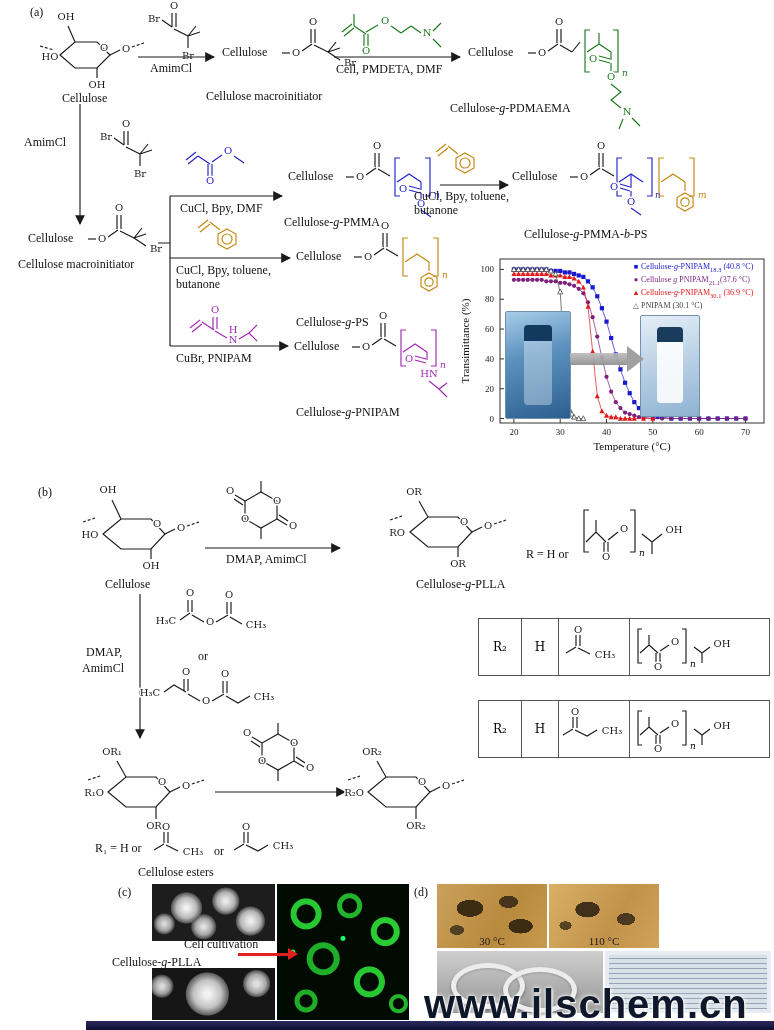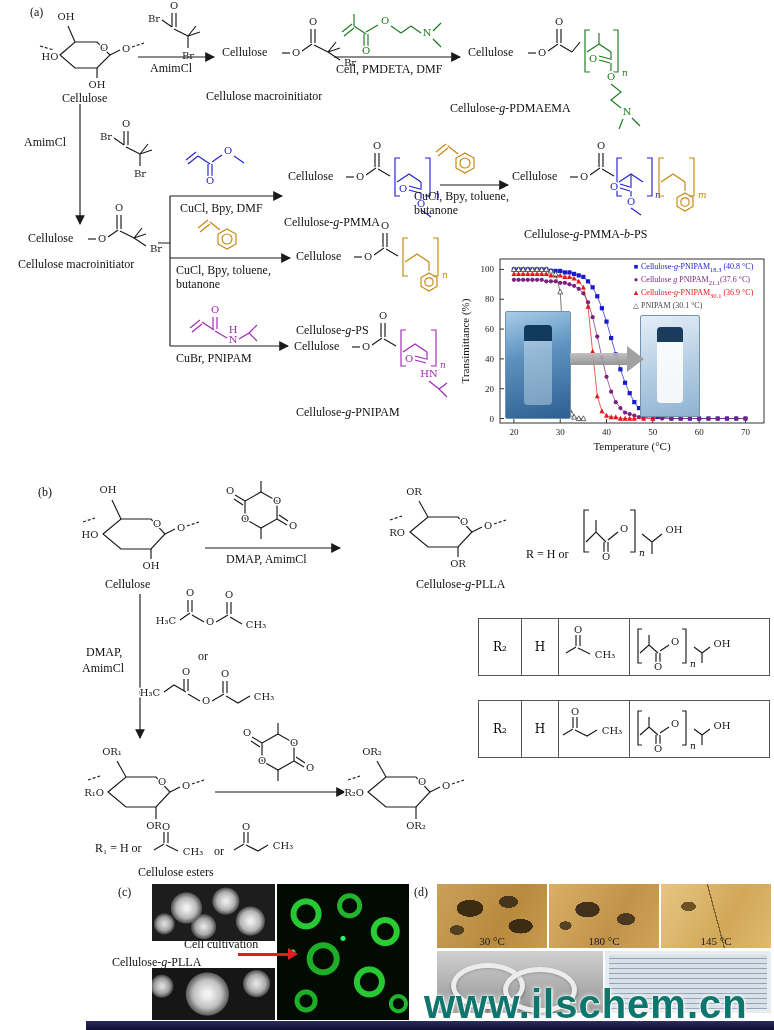--- a/index.html
+++ b/index.html
@@ -74,21 +74,21 @@
     radial-gradient(ellipse 10px 7px at 15% 65%,#554324 0 60%,transparent 61%),
     linear-gradient(120deg,#d9b066,#c2924a 60%,#d0a45a)}
   #dimg3{left:661px;top:884px;width:110px;background-image:
     radial-gradient(ellipse 12px 8px at 25% 35%,#6b5326 0 60%,transparent 61%),
     linear-gradient(75deg,transparent 49.4%,#7a6230 49.4% 50.4%,transparent 50.4%),
     linear-gradient(120deg,#e6c684,#d2a858 60%,#e0ba6e)}
   .amber .tlab{position:absolute;left:50%;bottom:1px;transform:translateX(-50%);font:11px "Liberation Serif",serif;color:#1a1a1a;white-space:nowrap}
   #rings{left:437px;top:951px;width:166px;height:62px;background:linear-gradient(#cfcfcf,#969696)}
   .ring{position:absolute;border-radius:50%;border:5px solid #ececec;box-shadow:inset 0 0 3px #777,0 2px 3px rgba(0,0,0,.4)}
   #textphoto{left:605px;top:951px;width:166px;height:62px;background:repeating-linear-gradient(180deg,#d8e0e8 0 2px,#94a4b4 2px 3px,#d8e0e8 3px 5px);box-shadow:inset 0 0 0 4px #e6ecf2}
-  #watermark{position:absolute;left:424px;top:982px;font:bold 40px "Liberation Sans",sans-serif;color:#0f766e;letter-spacing:1px;text-shadow:0 0 2px #fff,0 0 5px #fff,1px 1px 0 #fff;z-index:10}
+  #watermark{position:absolute;left:424px;top:982px;font:bold 40px "Liberation Sans",sans-serif;color:#0f172a;letter-spacing:1px;text-shadow:0 0 2px #fff,0 0 5px #fff,1px 1px 0 #fff;z-index:10}
   #footerbar{position:absolute;left:86px;top:1021px;width:688px;height:9px;background:linear-gradient(#2a2a5e,#0f0f30)}
 </style>
 </head>
 <body>
 
 <div id="fig">
 
   <div class="lab" style="left:30px;top:6px">(a)</div>
 
   <svg class="layer" style="left:0;top:0" width="774" height="460">
@@ -318,21 +318,21 @@
   <div class="lab" style="left:180px;top:202px">CuCl, Bpy, DMF</div>
   <div class="lab" style="left:288px;top:170px">Cellulose</div>
   <div class="lab" style="left:284px;top:216px">Cellulose-<i>g</i>-PMMA</div>
   <div class="lab" style="left:414px;top:190px">CuCl, Bpy, toluene,</div>
   <div class="lab" style="left:414px;top:204px">butanone</div>
   <div class="lab" style="left:512px;top:170px">Cellulose</div>
   <div class="lab" style="left:524px;top:228px">Cellulose-<i>g</i>-PMMA-<i>b</i>-PS</div>
   <div class="lab" style="left:176px;top:264px">CuCl, Bpy, toluene,</div>
   <div class="lab" style="left:176px;top:278px">butanone</div>
   <div class="lab" style="left:296px;top:250px">Cellulose</div>
-  <div class="lab" style="left:296px;top:324px">Cellulose-<i>g</i>-PS</div>
+  <div class="lab" style="left:296px;top:316px">Cellulose-<i>g</i>-PS</div>
   <div class="lab" style="left:176px;top:352px">CuBr, PNIPAM</div>
   <div class="lab" style="left:294px;top:340px">Cellulose</div>
   <div class="lab" style="left:296px;top:406px">Cellulose-<i>g</i>-PNIPAM</div>
 
   <div id="chart">
     <svg id="chart-svg" width="314" height="200">
         <rect x="42" y="6" width="264" height="164" fill="none" stroke="#333" stroke-width="1"></rect>
         <line x1="55.89473684210526" y1="170" x2="55.89473684210526" y2="166" stroke="#333" stroke-width="1"></line>
         <text x="55.89473684210526" y="182" class="tick">20</text>
         <line x1="102.21052631578948" y1="170" x2="102.21052631578948" y2="166" stroke="#333" stroke-width="1"></line>
@@ -704,24 +704,21 @@
   <div class="red-arrow" style="left:238px;top:953px;width:50px"></div>
   <div class="lab" style="left:112px;top:956px">Cellulose-<i>g</i>-PLLA</div>
   <div class="photo" id="cimg2"></div>
   <div class="photo" id="cimg3"></div>
 
   <div class="lab" style="left:414px;top:886px">(d)</div>
   <div class="amber" id="dimg1">
     <span class="tlab">30 °C</span>
   </div>
   <div class="amber" id="dimg2">
-    <span class="tlab">180 °C</span>
-  </div>
-  <div class="amber" id="dimg3">
-    <span class="tlab">145 °C</span>
+    <span class="tlab">110 °C</span>
   </div>
   <div class="photo" id="rings">
     <div class="ring" style="left:14px;top:12px;width:64px;height:36px"></div>
     <div class="ring" style="left:66px;top:16px;width:64px;height:36px"></div>
   </div>
   <div class="photo" id="textphoto"></div>
 
   <div id="watermark">www.ilschem.cn</div>
   <div id="footerbar"></div>
 

